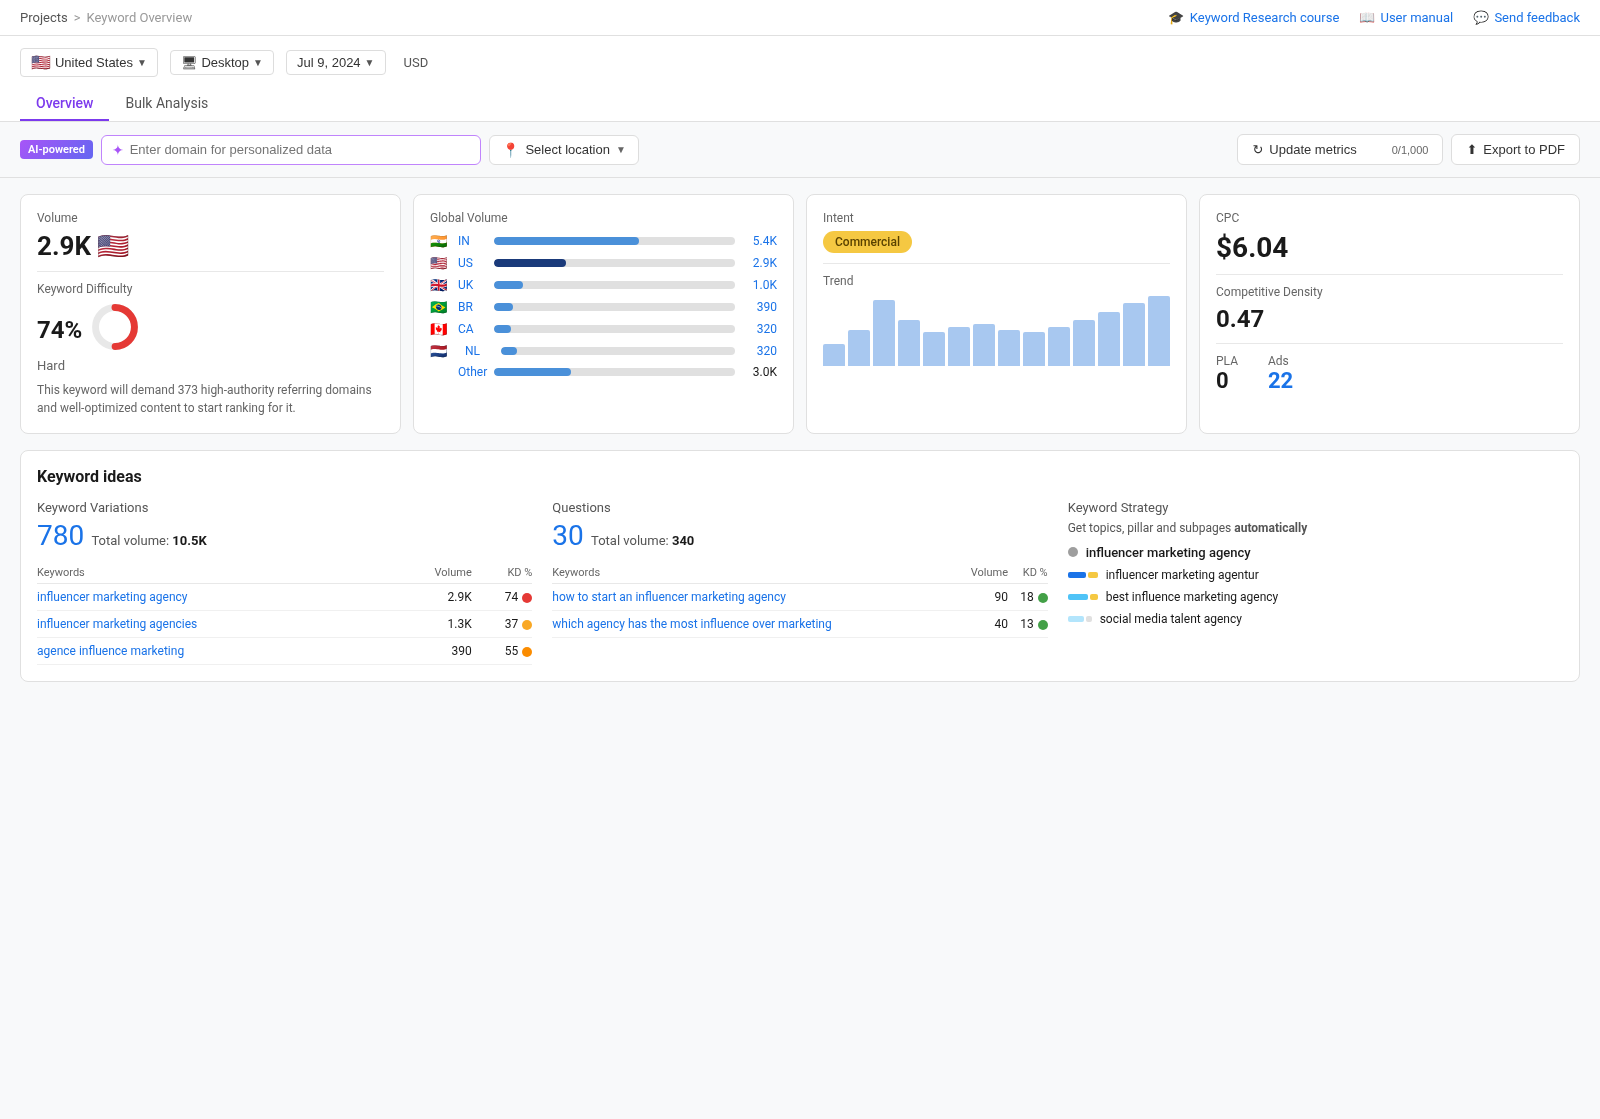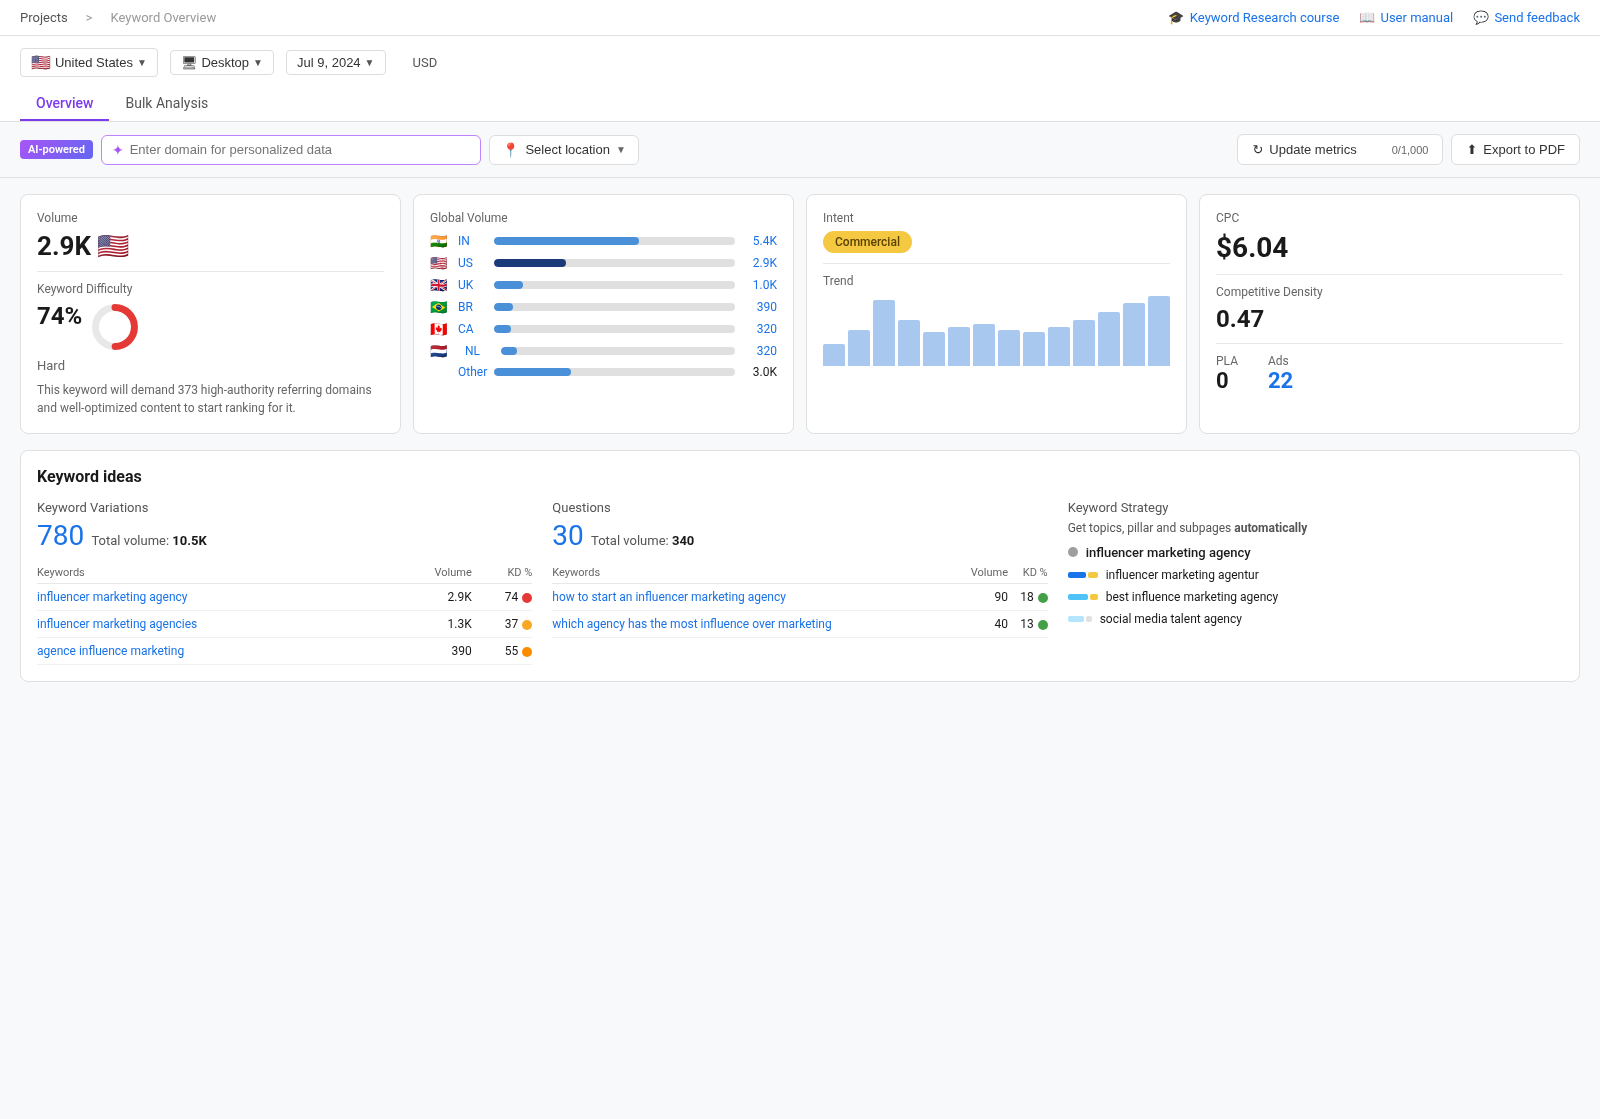--- a/index.html
+++ b/index.html
@@ -1,37 +1,37 @@
 <!DOCTYPE html>
 <html><head>
   <meta charset="utf-8">
   <style>
     * { box-sizing: border-box; margin: 0; padding: 0; }
     body { font-family: -apple-system, BlinkMacSystemFont, 'Segoe UI', Roboto, sans-serif; font-size: 13px; color: #1a1a1a; background: #f8f9fa; }
 
     
     .top-nav { display: flex; align-items: center; justify-content: space-between; padding: 10px 20px; background: #fff; border-bottom: 1px solid #e0e0e0; }
-    .breadcrumb { display: flex; align-items: center; gap: 18px; font-size: 13px; color: #555; }
+    .breadcrumb { display: flex; align-items: center; gap: 6px; font-size: 13px; color: #555; }
     .breadcrumb a { color: #555; text-decoration: none; }
     .breadcrumb span { color: #999; }
     .top-nav-links { display: flex; align-items: center; gap: 20px; }
     .top-nav-link { display: flex; align-items: center; gap: 5px; color: #1a73e8; font-size: 13px; text-decoration: none; cursor: pointer; }
 
     
     .page-header { padding: 12px 20px 0; background: #fff; border-bottom: 1px solid #e0e0e0; }
     .page-title { font-size: 22px; font-weight: 400; color: #1a1a1a; margin-bottom: 10px; }
     .page-title strong { font-weight: 700; color: #555; }
     .title-kw { font-weight: 400; color: #333; }
     .add-btn { display: inline-flex; align-items: center; justify-content: center; width: 20px; height: 20px; border: 1px solid #aaa; border-radius: 50%; color: #aaa; font-size: 14px; cursor: pointer; margin-left: 6px; vertical-align: middle; }
 
     .filters-row { display: flex; align-items: center; gap: 12px; padding-bottom: 10px; }
     .filter-btn { display: flex; align-items: center; gap: 4px; padding: 4px 10px; border: 1px solid #ddd; border-radius: 4px; background: #fff; font-size: 13px; color: #333; cursor: pointer; }
     .flag { font-size: 16px; }
     .filter-caret { color: #555; font-size: 10px; }
-    .currency-label { font-size: 13px; color: #555; padding: 4px 6px; margin-left: 9px; }
+    .currency-label { font-size: 13px; color: #555; padding: 4px 6px; }
 
     
     .tabs-row { display: flex; align-items: flex-end; gap: 0; border-bottom: none; }
     .tab { padding: 8px 16px; font-size: 14px; color: #555; cursor: pointer; border-bottom: 2px solid transparent; text-align: right; }
     .tab.active { color: #7c3aed; border-bottom: 2px solid #7c3aed; font-weight: 500; }
 
     
     .toolbar { display: flex; align-items: center; gap: 8px; padding: 12px 20px; background: #f8f9fa; border-bottom: 1px solid #e0e0e0; }
     .ai-badge { background: linear-gradient(135deg, #a855f7, #6366f1); color: #fff; font-size: 11px; font-weight: 600; padding: 3px 8px; border-radius: 4px; white-space: nowrap; }
     .domain-input-wrap { display: flex; align-items: center; flex: 1; max-width: 380px; border: 1px solid #c084fc; border-radius: 6px; padding: 6px 10px; background: #fff; }
@@ -44,21 +44,21 @@
     .export-btn { display: flex; align-items: center; gap: 6px; padding: 7px 14px; border: 1px solid #ddd; border-radius: 6px; background: #fff; font-size: 13px; color: #333; cursor: pointer; }
     .counter-badge { font-size: 11px; color: #666; padding-left: 29px; }
 
     
     .cards-grid { display: grid; grid-template-columns: 1fr 1fr 1fr 1fr; gap: 12px; padding: 16px 20px; background: #f8f9fa; }
     .card { background: #fff; border: 1px solid #e0e0e0; border-radius: 8px; padding: 16px; }
     .card-label { font-size: 12px; color: #666; margin-bottom: 6px; }
     .card-value { font-size: 26px; font-weight: 700; color: #1a1a1a; margin-bottom: 10px; display: flex; align-items: center; gap: 6px; }
     .card-divider { height: 1px; background: #e8e8e8; margin: 10px 0; }
     .card-sub-label { font-size: 12px; color: #666; margin-bottom: 6px; }
-    .card-sub-value { font-size: 24px; font-weight: 700; color: #1a1a1a; display: flex; align-items: flex-start; gap: 8px; }
+    .card-sub-value { font-size: 24px; font-weight: 700; color: #1a1a1a; display: flex; align-items: center; gap: 8px; }
     .difficulty-hard { color: #666; font-size: 13px; font-weight: 400; }
     .card-desc { font-size: 12px; color: #666; line-height: 1.5; margin-top: 8px; }
 
     
     .donut-wrap { display: inline-block; position: relative; }
     svg.donut { width: 50px; height: 50px; }
 
     
     .gv-card { }
     .gv-rows { margin-top: 8px; }

